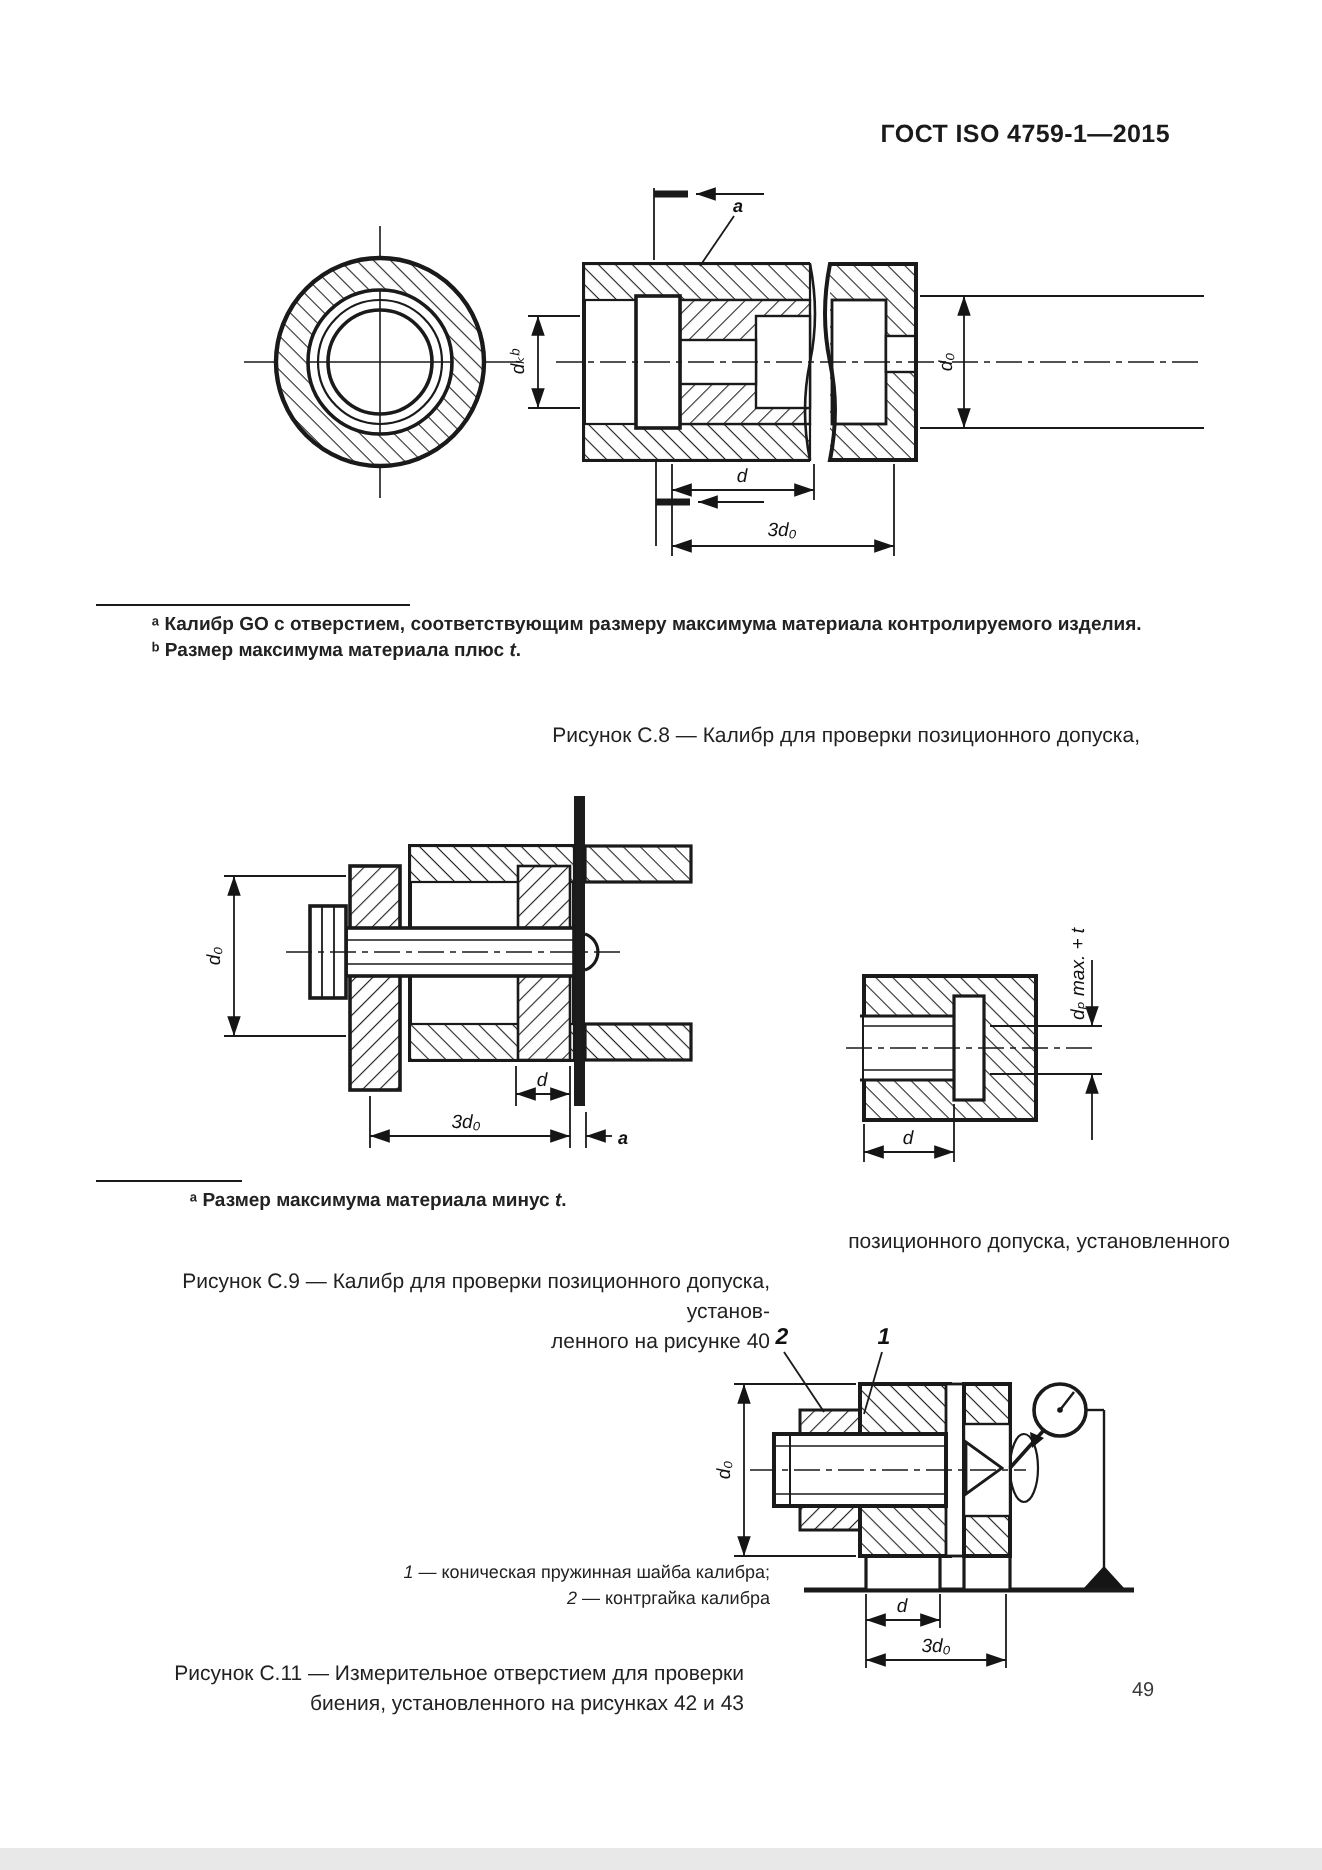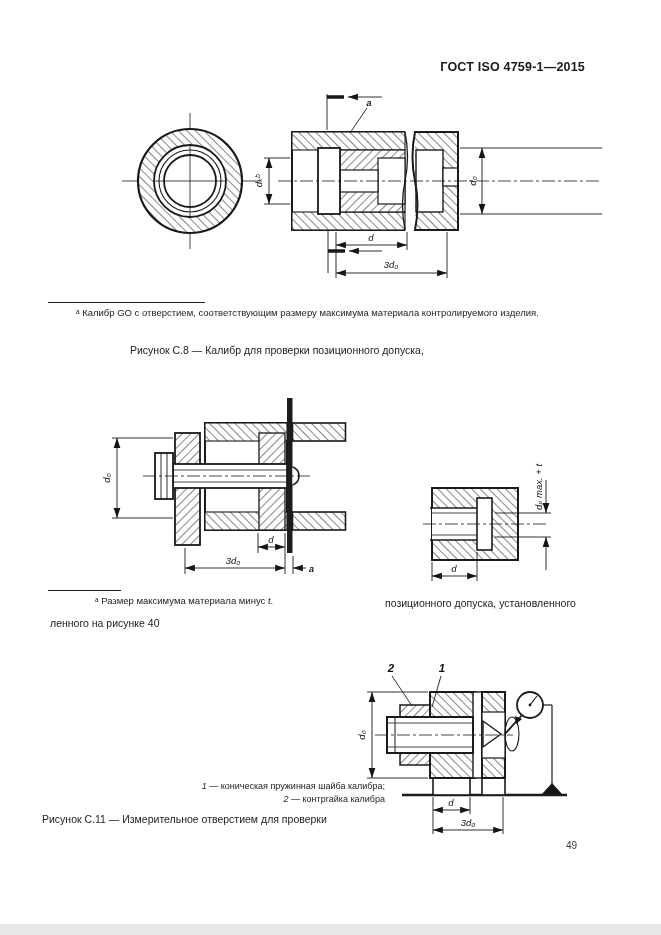--- a/index.html
+++ b/index.html
@@ -1,27 +1,27 @@
 <!DOCTYPE html>
 <html><head>
 <meta charset="utf-8">
 <style>
   html,body{margin:0;padding:0;background:#e8e8e8;}
   #page{
     position:relative;width:661px;height:924px;background:#ffffff;
     font-family:"Liberation Sans","DejaVu Sans",sans-serif;color:#1a1a1a;
     overflow:hidden;margin:0 auto;
   }
-  .abs{position:absolute;}
+  .abs{position:absolute;font-weight:bold;}
   .hdr{position:absolute;top:60px;left:0;right:76px;text-align:right;
        font-weight:bold;font-size:12.5px;letter-spacing:.2px;}
   .fig{position:absolute;}
   .fnrule{position:absolute;height:0;border-top:1.2px solid #1a1a1a;}
   .fn{font-size:9.5px;line-height:13px;color:#222;}
-  .cap{position:absolute;font-size:10.5px;line-height:15px;text-align:left;color:#222;}
+  .cap{position:absolute;font-size:10.5px;line-height:15px;text-align:right;color:#222;margin-top:18px;}
   .legend{position:absolute;font-size:9px;line-height:13px;text-align:right;color:#222;}
   .legend i{font-style:italic;}
   .pagenum{position:absolute;font-size:10px;color:#3a3a3a;}
   svg{overflow:visible;}
   svg text.dim{font-family:"Liberation Sans","DejaVu Sans",sans-serif;
        font-style:italic;font-size:9.5px;fill:#111;stroke:none;}
   svg text.ref{font-family:"Liberation Sans","DejaVu Sans",sans-serif;
        font-style:italic;font-weight:bold;font-size:9px;fill:#111;stroke:none;}
   svg text.part{font-family:"Liberation Sans","DejaVu Sans",sans-serif;
        font-style:italic;font-weight:bold;font-size:11.5px;fill:#111;stroke:none;}
@@ -98,20 +98,21 @@
     <text class="ref" x="249" y="26" text-anchor="middle">a</text>
     <text class="dim" transform="translate(142,101) rotate(-90)" text-anchor="middle">dₖᵇ</text>
     <text class="dim" transform="translate(356,101) rotate(-90)" text-anchor="middle">d₀</text>
     <text class="dim" x="251" y="161" text-anchor="middle">d</text>
     <text class="dim" x="271" y="188" text-anchor="middle">3d₀</text>
   </svg>
 
   <div class="fnrule" style="left:48px;top:302px;width:157px"></div>
   <div class="abs" style="left:76px;top:306px;width:548px">
     <div class="fn">ᵃ Калибр GO с отверстием, соответствующим размеру максимума материала контролируемого изделия.</div>
+    <div class="fn"><span>ᵇ Размер максимума материала плюс </span><i>t</i><span>.</span></div>
   </div>
 
   <div class="cap" style="left:130px;top:343px;width:440px">
     <div>Рисунок С.8 — Калибр для проверки позиционного допуска,</div>
   </div>
 
   <svg class="fig" style="left:95px;top:393px" width="275" height="195" viewBox="0 0 275 195">
     <g stroke="#1a1a1a" fill="none">
       <rect x="192" y="5" width="5.5" height="155" fill="#1c1c1c" stroke="none"></rect>
       <rect x="197.5" y="30" width="53" height="18" fill="url(#h1)" stroke-width="1.6"></rect>
@@ -169,20 +170,21 @@
       <line x1="17" y1="136" x2="62" y2="136" marker-start="url(#ah)" marker-end="url(#ah)"></line>
     </g>
     <text class="dim" transform="translate(127,70) rotate(-90)" font-size="8.5">dₚ max. + t</text>
     <text class="dim" x="39" y="132" text-anchor="middle">d</text>
   </svg>
 
   <div class="fnrule" style="left:48px;top:590px;width:73px"></div>
   <div class="fn abs" style="left:95px;top:594px"><span>ᵃ Размер максимума материала минус </span><i>t</i><span>.</span></div>
 
   <div class="cap" style="left:50px;top:616px;width:335px">
+    <div>Рисунок С.9 — Калибр для проверки позиционного допуска, установ-</div>
     <div>ленного на рисунке 40</div>
   </div>
 
   <div class="cap" style="left:385px;top:596px;width:230px;line-height:14px">
     <div>позиционного допуска, установленного</div>
   </div>
 
   <svg class="fig" style="left:335px;top:650px" width="285" height="195" viewBox="0 0 285 195">
     <g stroke="#1a1a1a" fill="none">
       <line x1="67" y1="145" x2="232" y2="145" stroke-width="2.6"></line>
@@ -235,17 +237,18 @@
     <text class="dim" x="133" y="176" text-anchor="middle">3d₀</text>
   </svg>
 
   <div class="legend" style="left:95px;top:780px;width:290px">
     <div><i>1</i><span> — коническая пружинная шайба калибра;</span></div>
     <div><i>2</i><span> — контргайка калибра</span></div>
   </div>
 
   <div class="cap" style="left:42px;top:812px;width:330px">
     <div>Рисунок С.11 — Измерительное отверстием для проверки</div>
+    <div>биения, установленного на рисунках 42 и 43</div>
   </div>
 
   <div class="pagenum" style="left:566px;top:840px">49</div>
 
 </div>
 
 </body></html>

